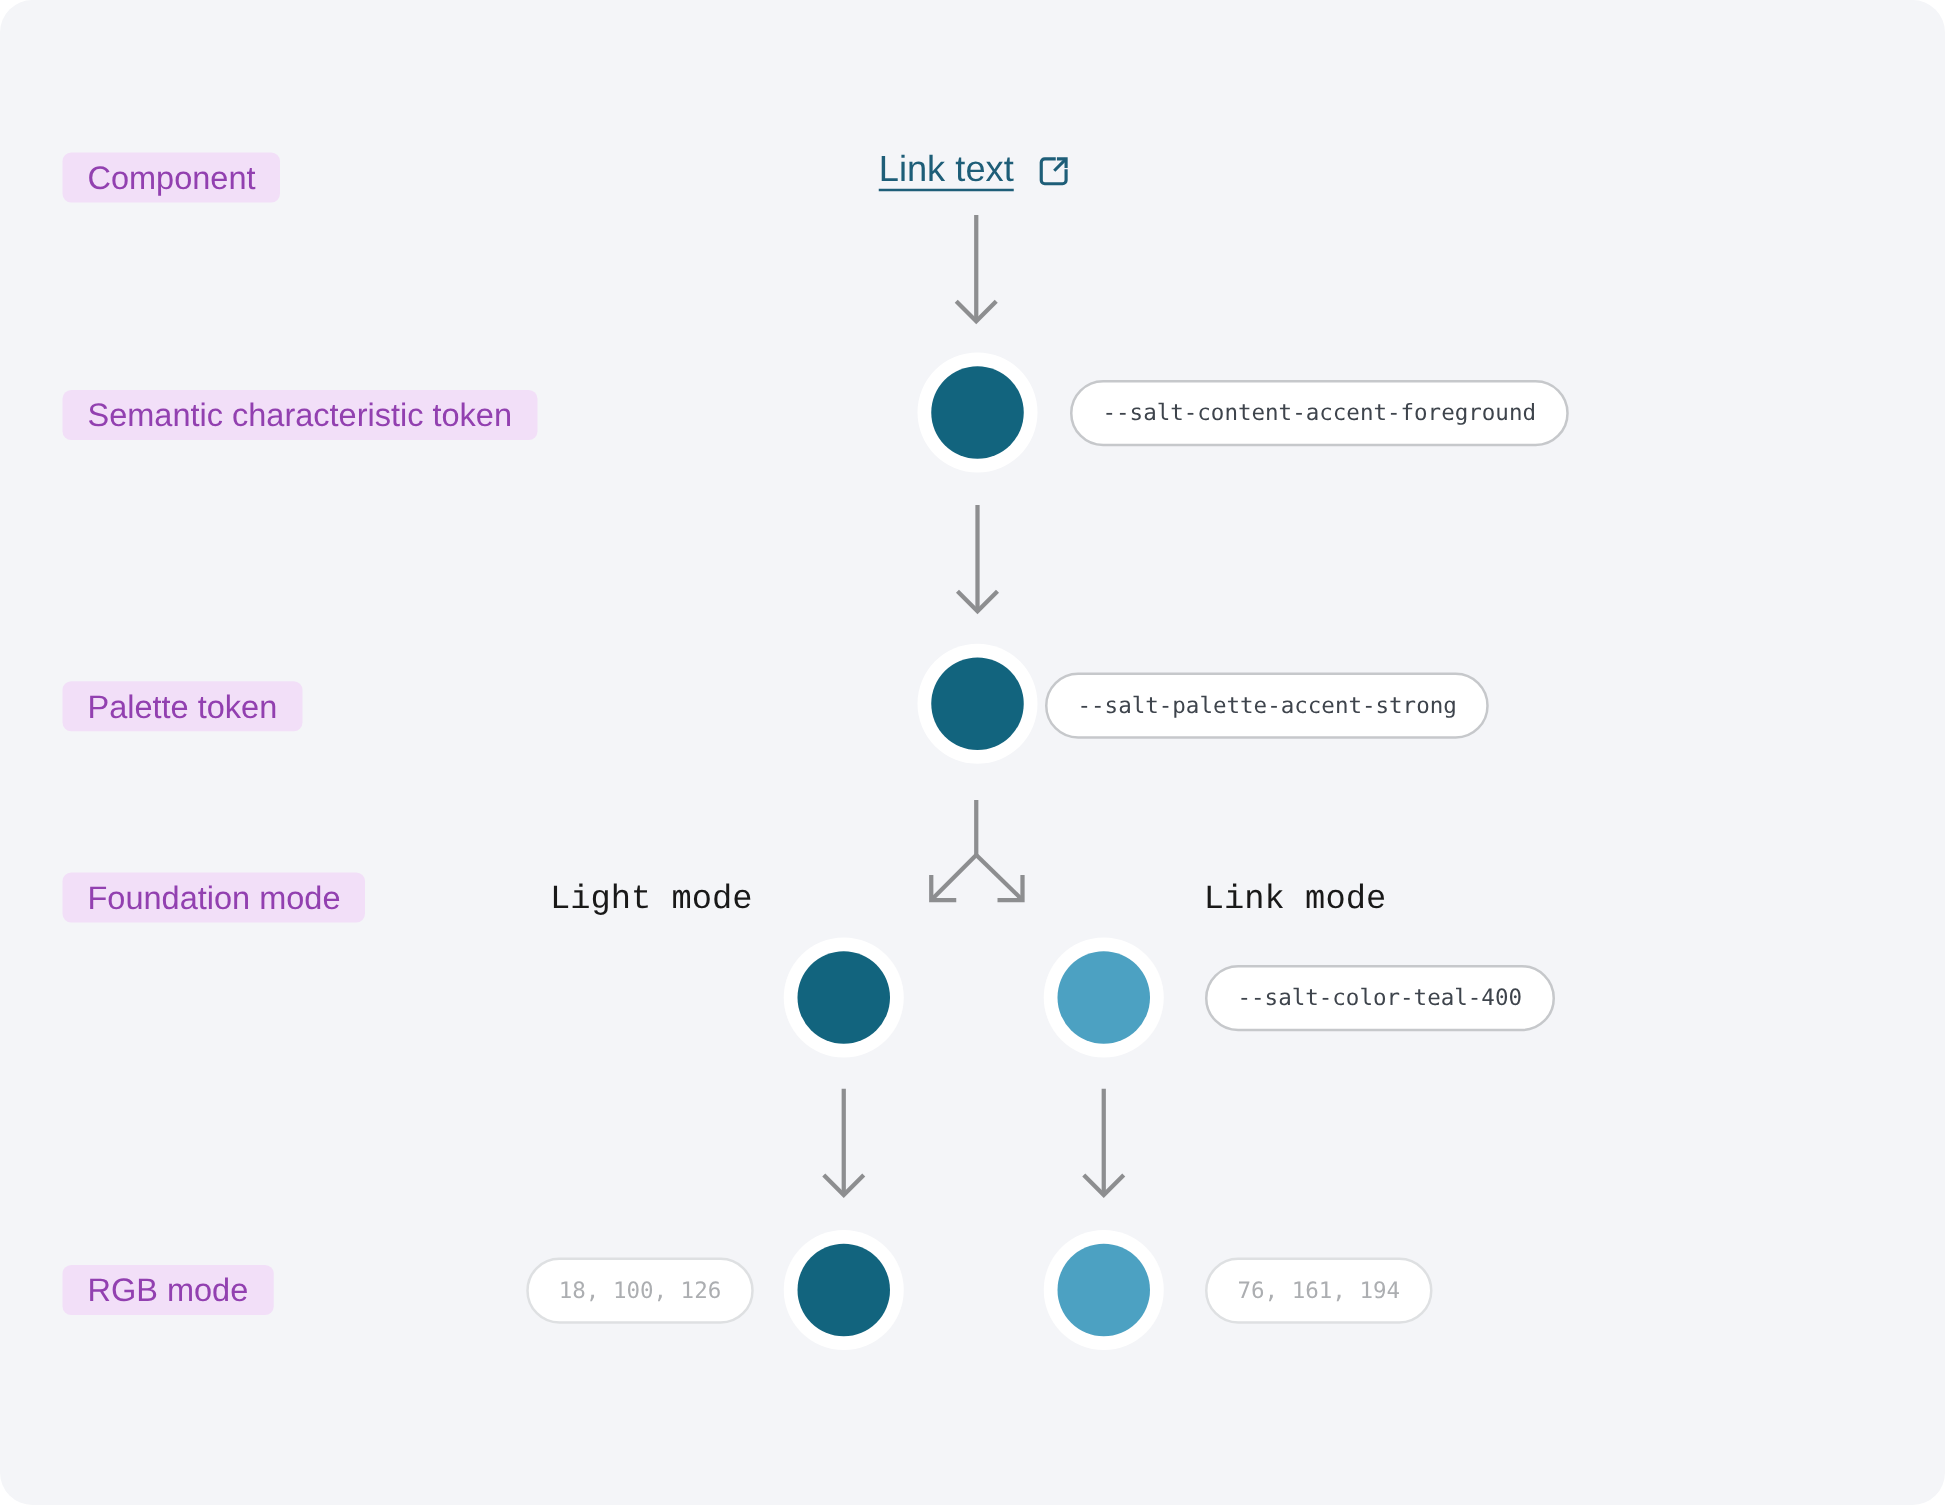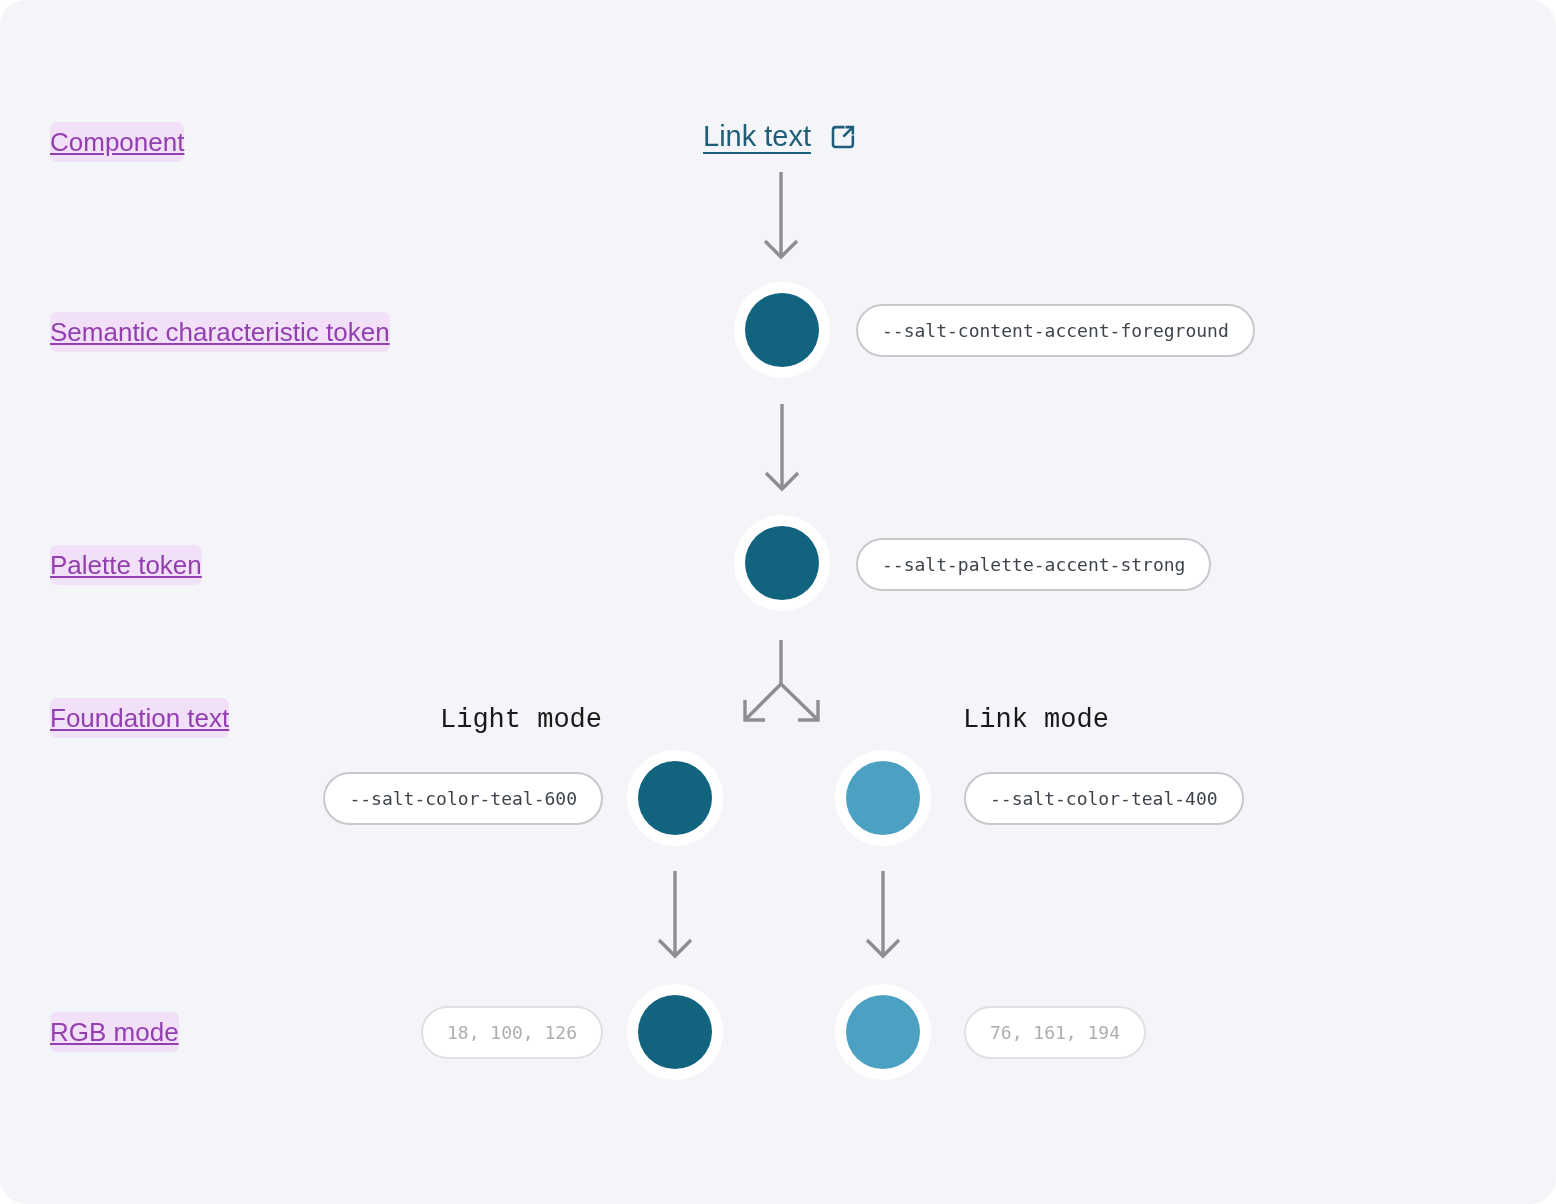--- a/index.html
+++ b/index.html
@@ -10,24 +10,23 @@
     border-radius:26px;
     overflow:hidden;
     font-family:"Liberation Sans", sans-serif;
   }
   
   .cat-label{
     position:absolute;left:50px;
     background:var(--label-bg,#F2DFF8);
     color:var(--label-text,#9240B0);
     font-size:26px;line-height:30px;
-    padding:5px 0;
+    padding:5px 20px;
     border-radius:7px;
     white-space:nowrap;
-    text-decoration:underline;
   }
   
   .link-wrap{
     position:absolute;top:120px;left:781px;
     transform:translateX(-50%);
     display:flex;align-items:center;gap:16px;
     color:var(--link,#1E5E78);
   }
   .link-text{
     font-size:29px;
@@ -107,46 +106,45 @@
 
     <g>
       <path d="M883 871 V956"></path>
         <path d="M867 940 L883 956 L899 940"></path>
     </g>
   </svg>
 
   <div class="cat-label" style="top:122px">Component</div>
   <div class="cat-label" style="top:312px">Semantic characteristic token</div>
   <div class="cat-label" style="top:545px">Palette token</div>
-  <div class="cat-label" style="top:698px">Foundation text</div>
+  <div class="cat-label" style="top:698px">Foundation mode</div>
   <div class="cat-label" style="top:1012px">RGB mode</div>
 
   <a class="link-wrap">
     <span class="link-text">Link text</span>
     <svg class="ext-icon" width="32" height="32" viewBox="0 0 24 24" fill="none" stroke="#1E5E78" stroke-width="1.9">
       <path d="M13.2 4.6 H6.6 A2.1 2.1 0 0 0 4.5 6.7 V17.4 A2.1 2.1 0 0 0 6.6 19.5 H17.3 A2.1 2.1 0 0 0 19.4 17.4 V10.8"></path>
       <path d="M13.9 4.6 H19.4 V10.1"></path>
       <path d="M19.4 4.6 L12.3 11.7"></path>
     </svg>
   </a>
 
   <div class="node" style="left:782px;top:330px">
     <div class="dot dot-dark"></div>
   </div>
   <div class="pill" style="left:856px;top:304px">--salt-content-accent-foreground</div>
 
   <div class="node" style="left:782px;top:563px">
     <div class="dot dot-dark"></div>
   </div>
-  <div class="pill" style="left:856px;top:538px">--salt-palette-accent-strong</div>
+  <div class="pill" style="left:836px;top:538px">--salt-palette-accent-strong</div>
 
   <div class="mode-label" style="left:521px">Light mode</div>
   <div class="mode-label" style="left:1036px">Link mode</div>
 
-  <div class="pill" style="right:953px;top:772px">--salt-color-teal-600</div>
   <div class="node" style="left:675px;top:798px">
     <div class="dot dot-dark"></div>
   </div>
   <div class="node" style="left:883px;top:798px">
     <div class="dot dot-light"></div>
   </div>
   <div class="pill" style="left:964px;top:772px">--salt-color-teal-400</div>
 
   <div class="pill pill-rgb" style="right:953px;top:1006px">18, 100, 126</div>
   <div class="node" style="left:675px;top:1032px">

